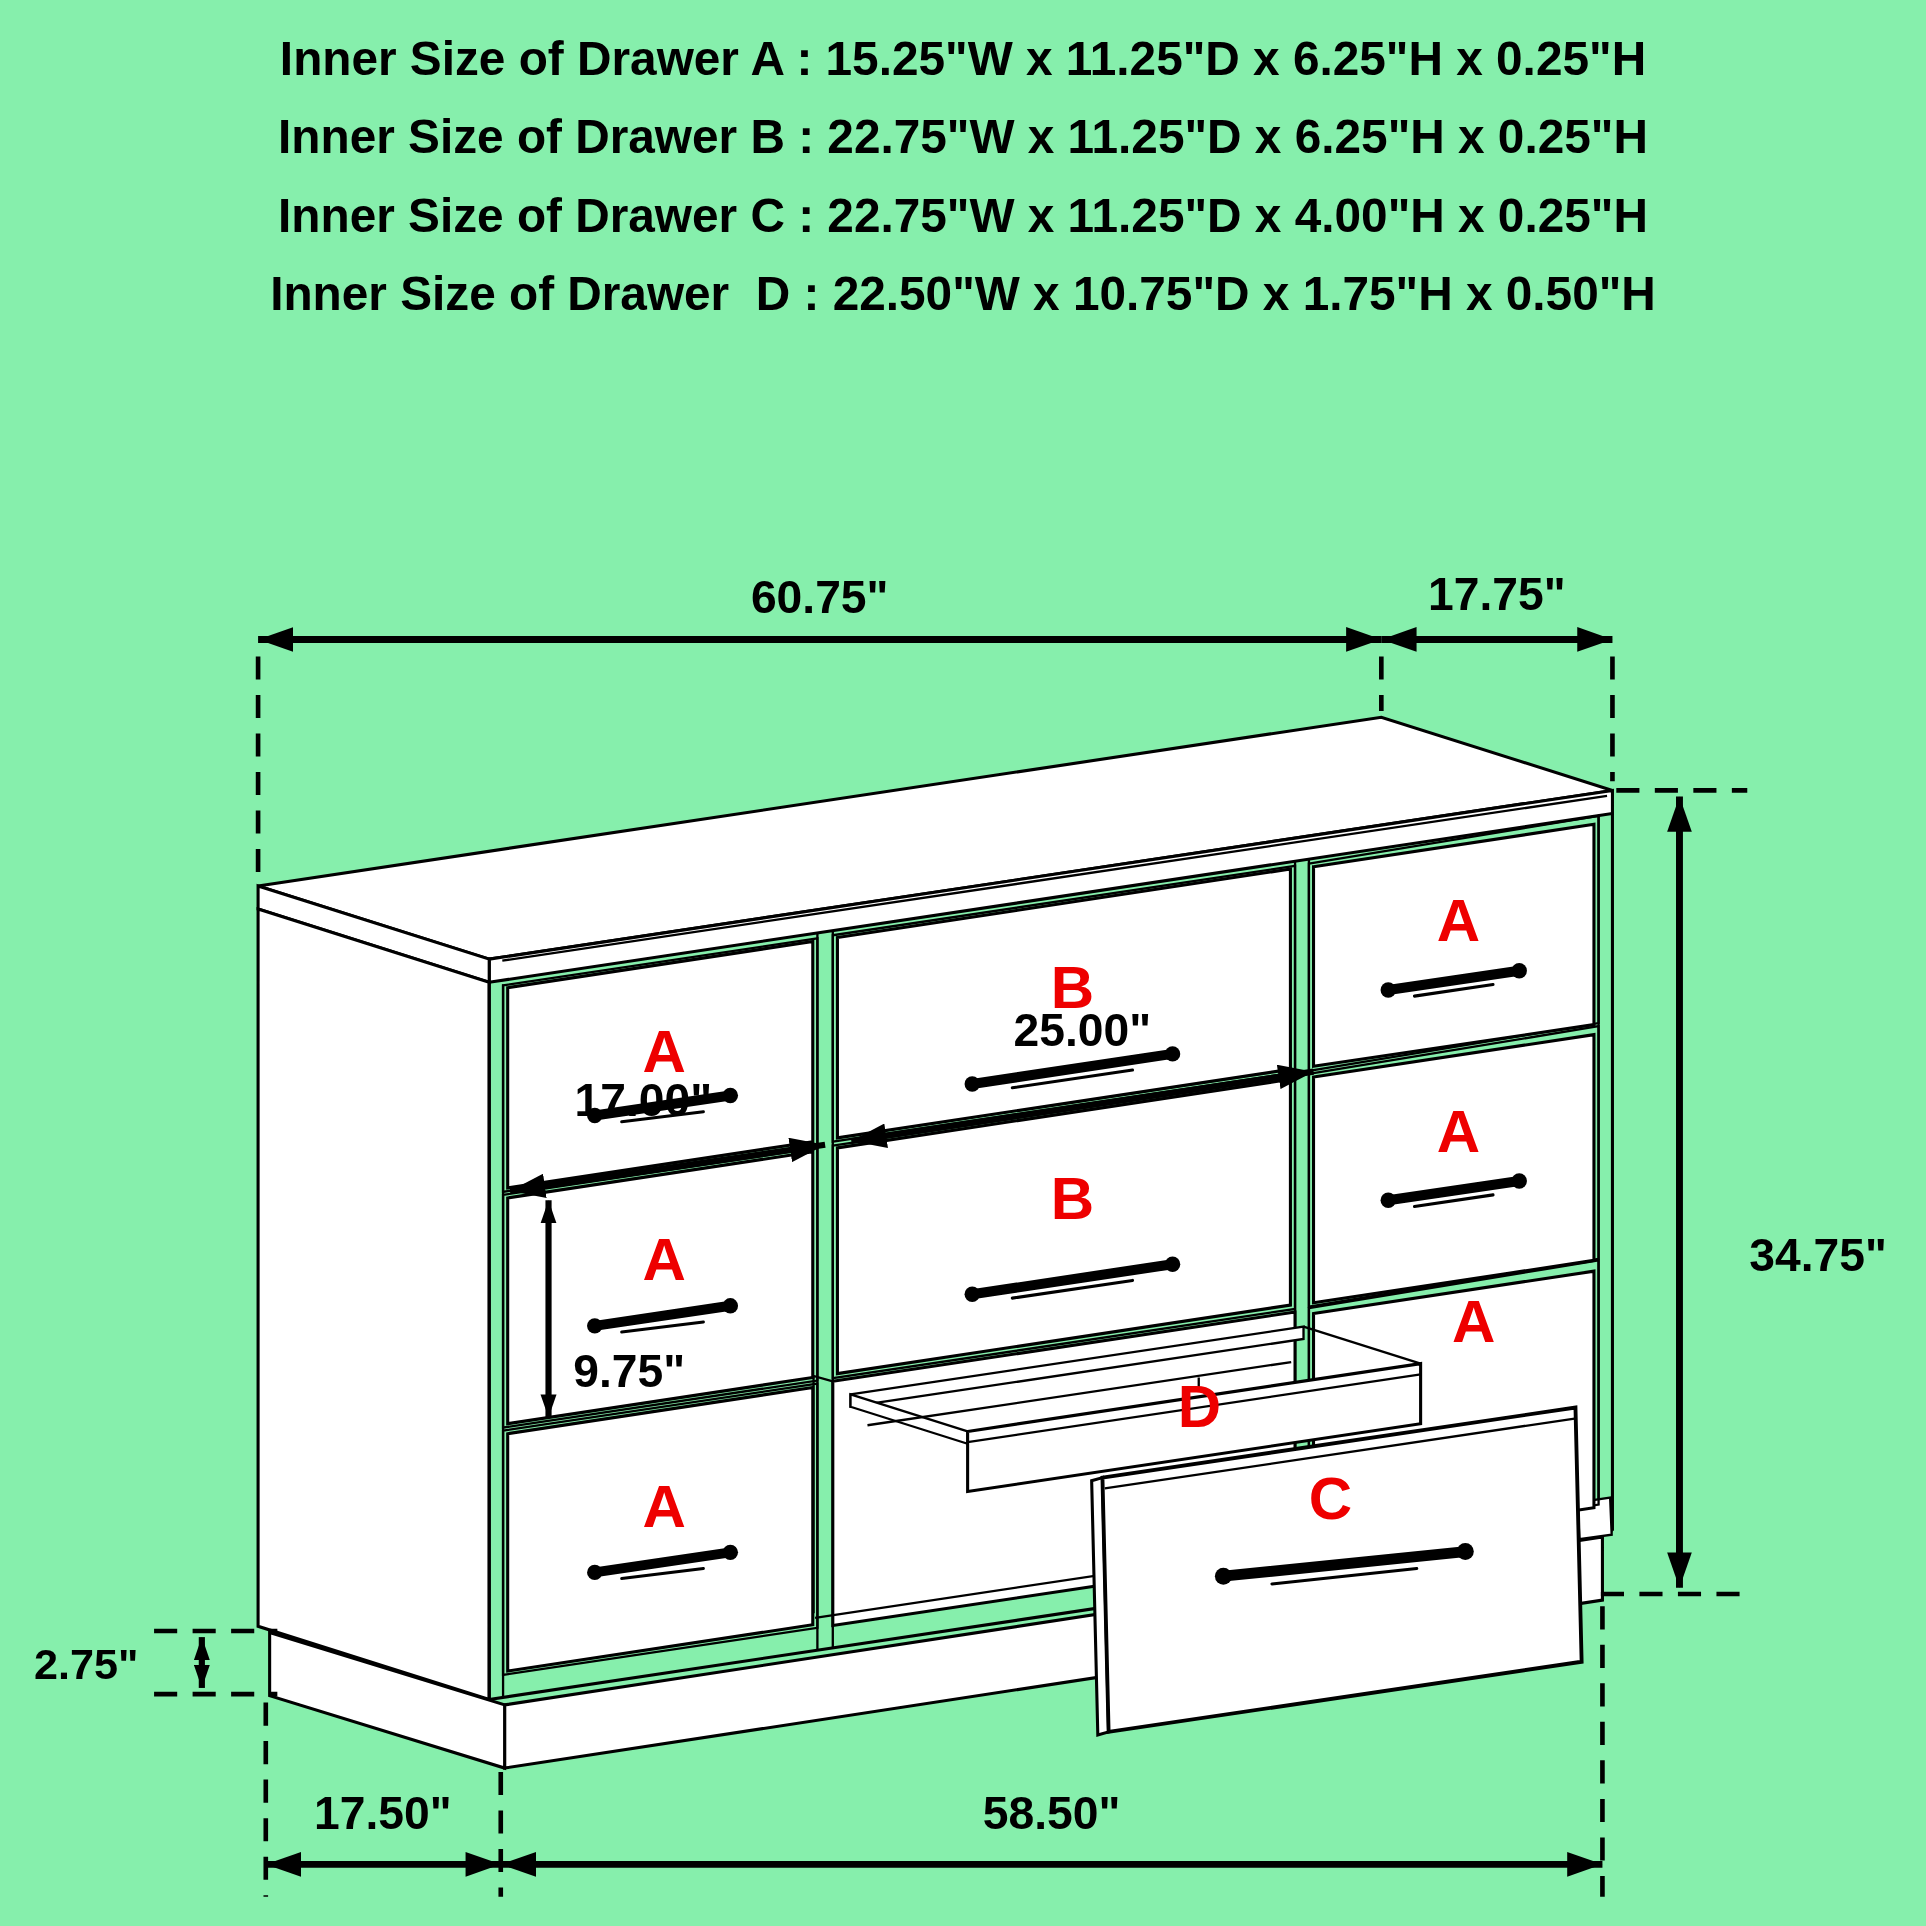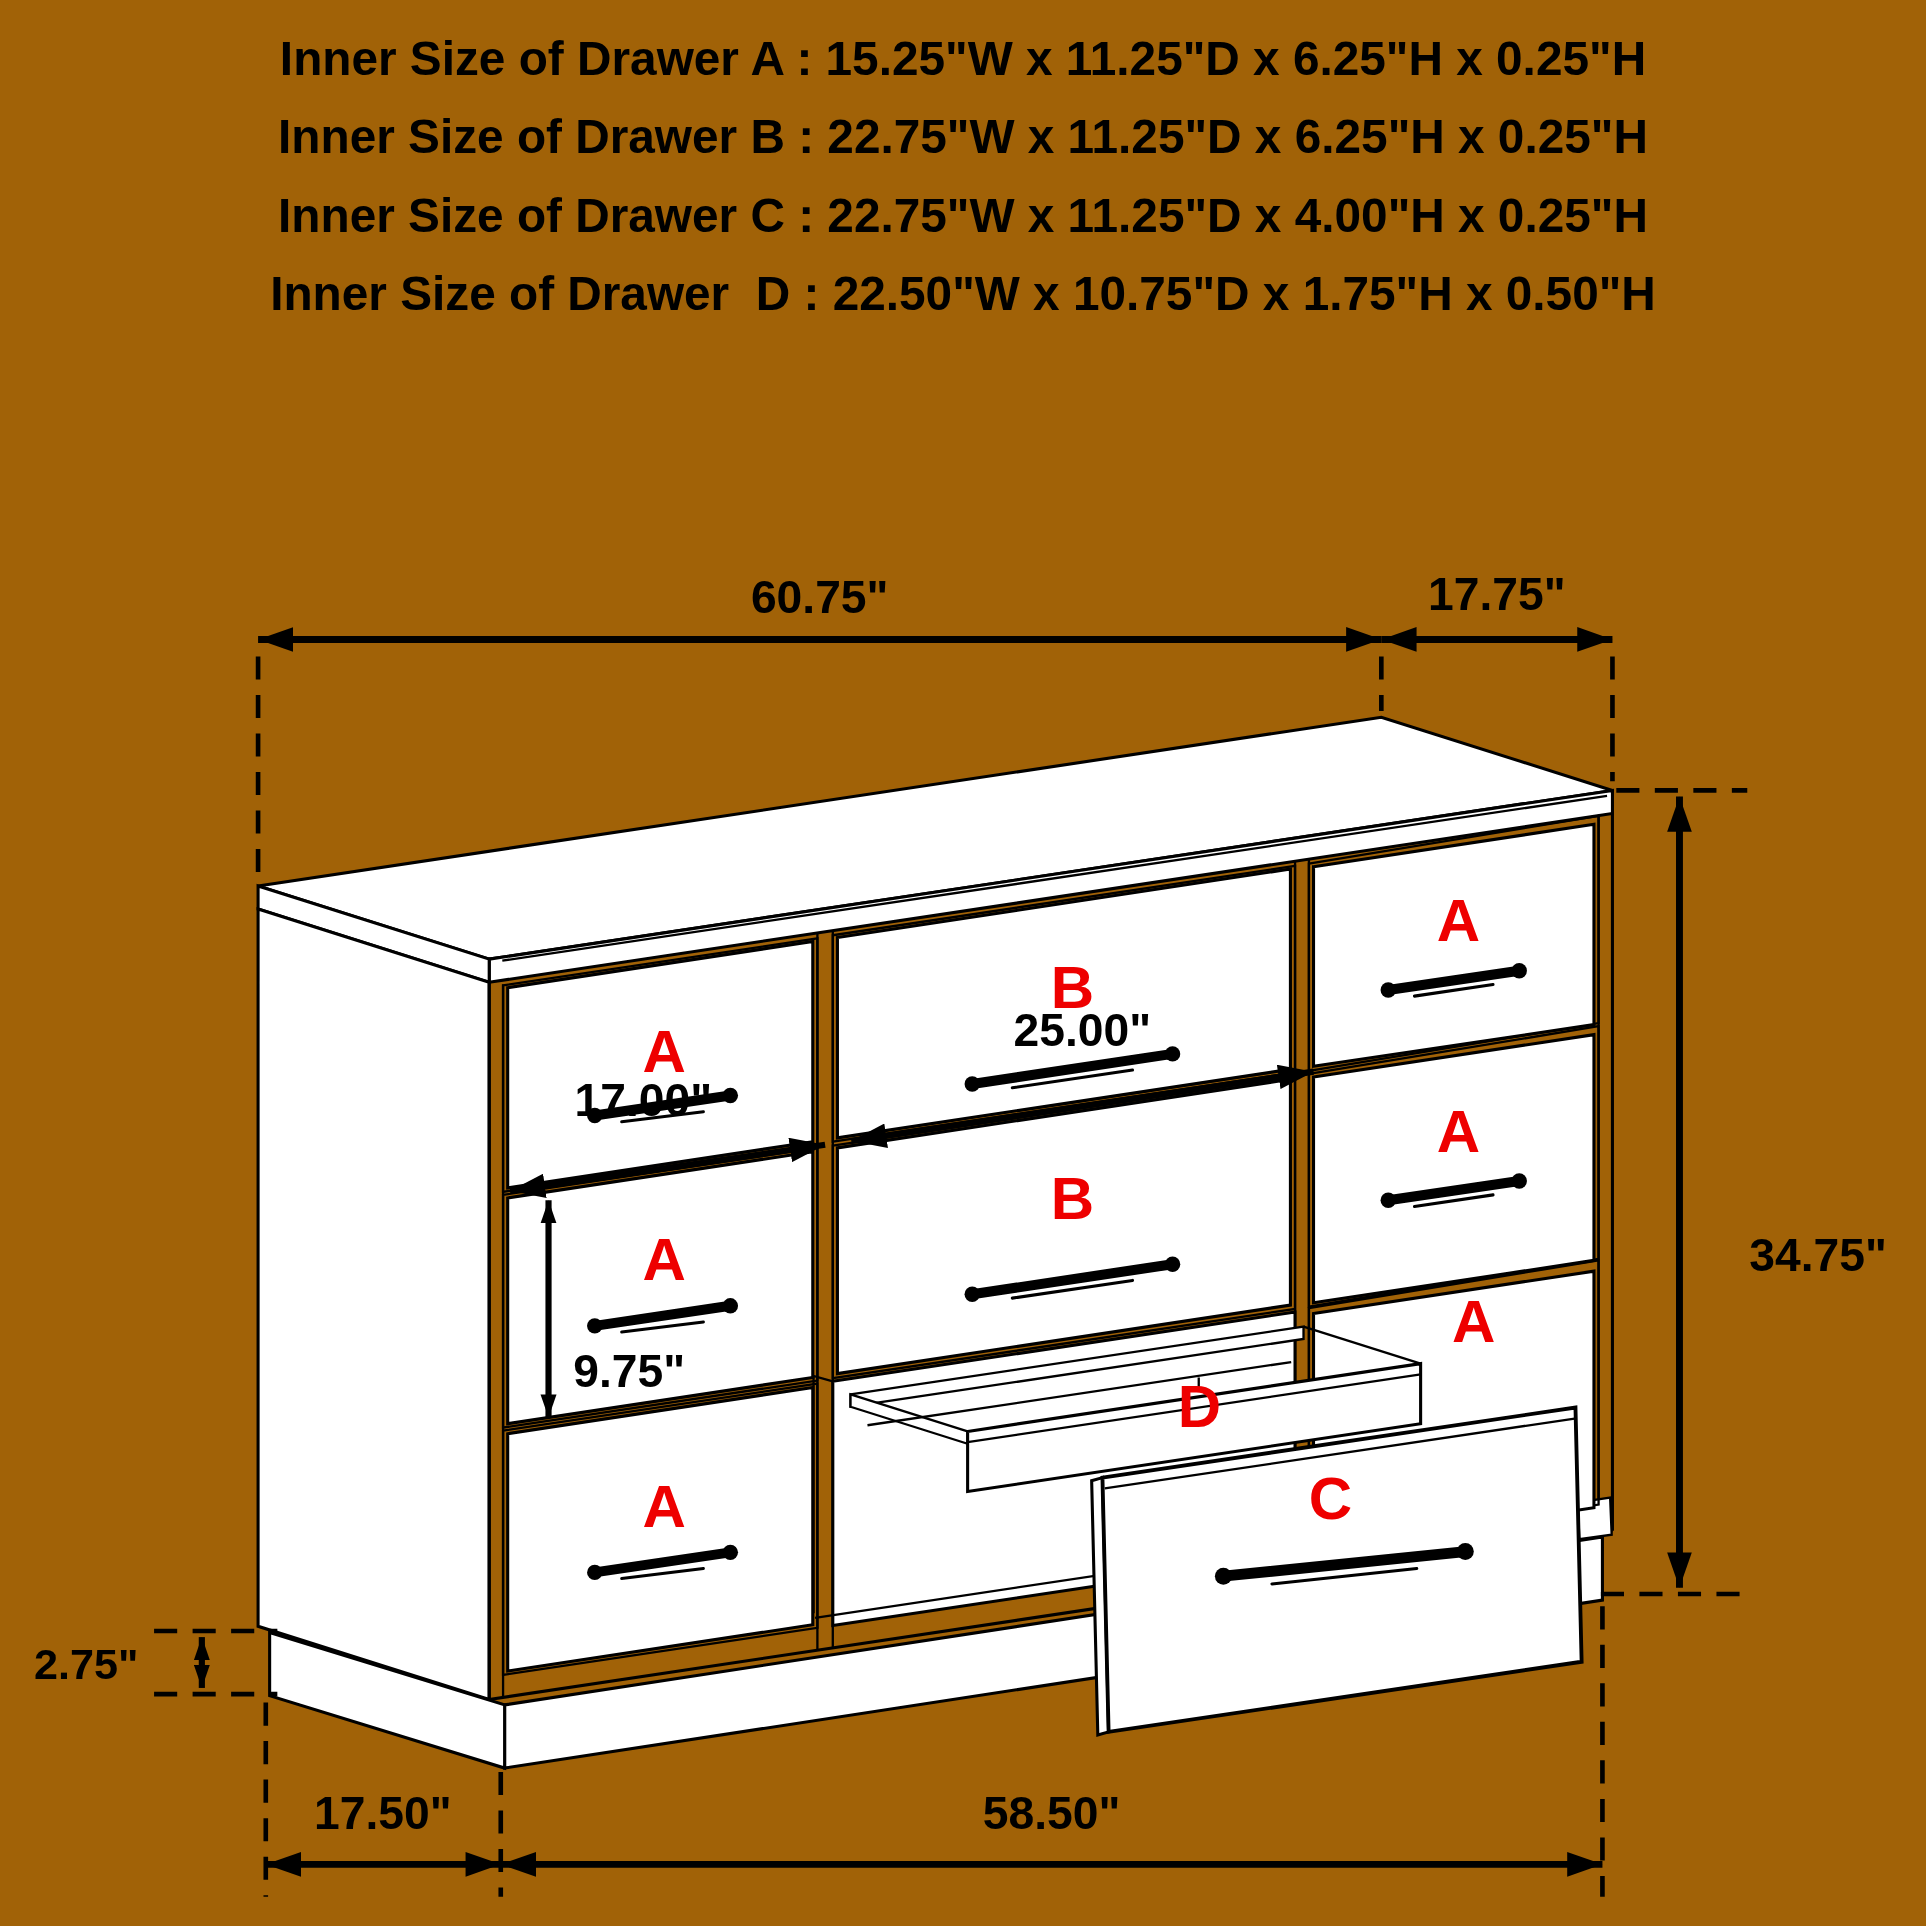--- a/index.html
+++ b/index.html
@@ -1,16 +1,16 @@
 <!DOCTYPE html>
 <html style="font-size:12.3px"><head>
 <meta charset="utf-8">
 <style>
   html,body{margin:0;padding:0;background:#ffffff;}
-  .page{width:1926px;height:1926px;background:#a16207;position:relative;font-family:"Liberation Sans",sans-serif;}
+  .page{width:1926px;height:1926px;background:#86efac;position:relative;font-family:"Liberation Sans",sans-serif;}
   svg{display:block;}
   svg text{white-space:pre;}
   .title-line{font-size:62px;font-weight:bold;fill:#000;}
   .dim-label{font-size:60px;font-weight:bold;fill:#000;}
   .dim-label-sm{font-size:56px;font-weight:bold;fill:#000;}
   .drawer-letter{font-size:78px;font-weight:bold;fill:#ee0000;}
   .ln{stroke:#000;fill:none;}
   .face{stroke:#000;fill:#fff;}
   .dash{stroke:#000;fill:none;stroke-dasharray:30 20;}
   .dimline{stroke:#000;fill:none;}

